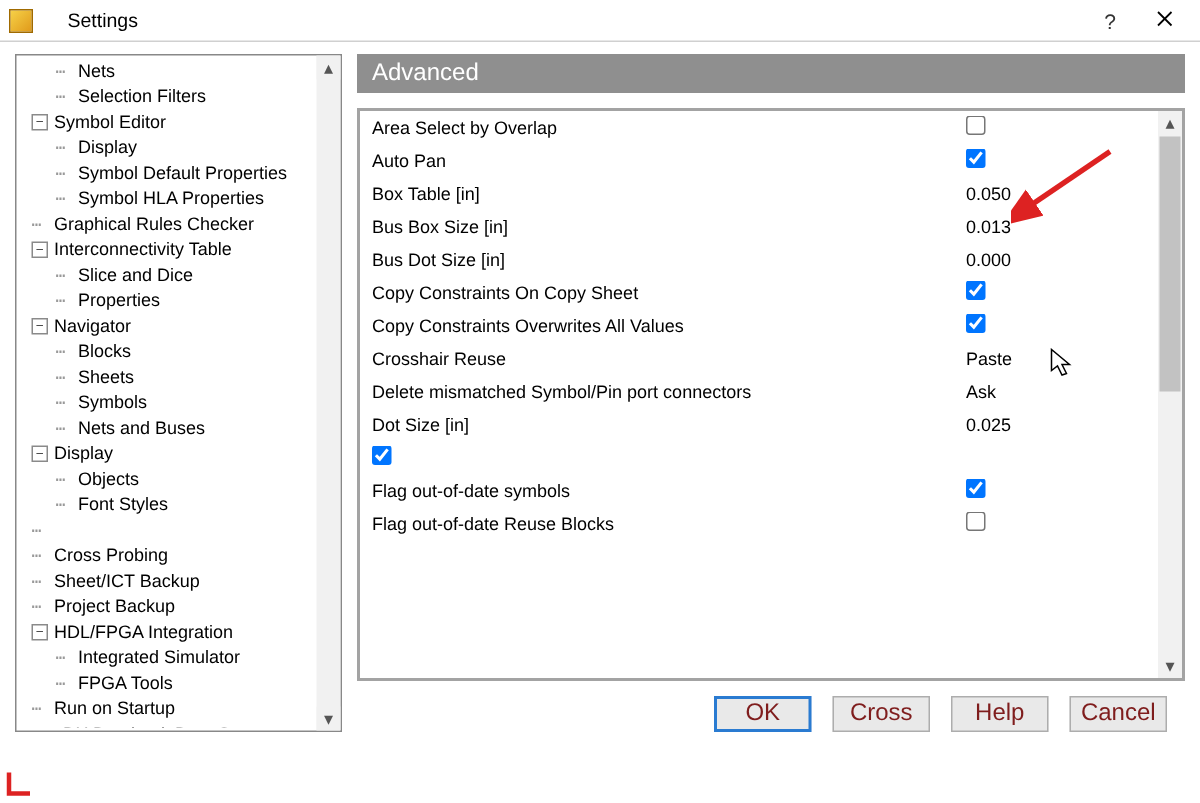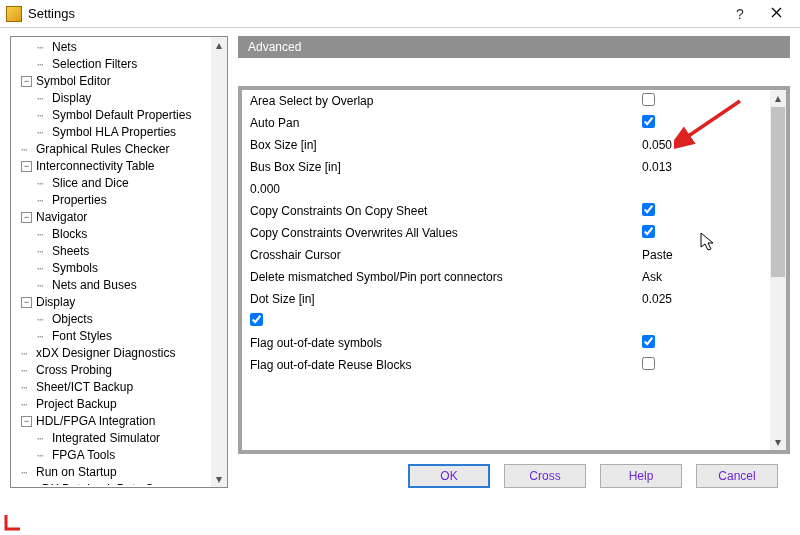--- a/index.html
+++ b/index.html
@@ -1,56 +1,56 @@
 <!DOCTYPE html>
 <html><head>
 <meta charset="utf-8">
 <style>
 * { box-sizing: border-box; margin: 0; padding: 0; font-family: "Segoe UI", Tahoma, sans-serif; font-size: 12px; }
 body { background: #fff; width: 800px; height: 535px; overflow: hidden; position: relative; }
 
 .titlebar { height: 28px; display: flex; align-items: center; padding: 0 6px; border-bottom: 1px solid #d0d0d0; }
 .titlebar .app-icon { width: 16px; height: 16px; background: linear-gradient(135deg,#f6d148,#e09a1a); border:1px solid #a06a00; margin-right: 6px; }
-.titlebar .title { flex: 1; font-size: 13px; }
+.titlebar .title { flex: 1; font-size: 13px; margin-left: 17px; }
 .titlebar .win-btn { width: 36px; height: 24px; display:flex; align-items:center; justify-content:center; color:#333; }
 .titlebar .help-glyph { font-size:14px; }
 .titlebar .close-glyph svg { width:11px; height:11px; }
 
 .content { display:flex; height: 460px; padding: 8px 10px 0 10px; gap: 10px; }
 
 .tree-panel { width: 218px; border:1px solid #888; position:relative; overflow:hidden; }
 .tree-scroll { position:absolute; right:0; top:0; bottom:0; width:16px; background:#f1f1f1; display:flex; flex-direction:column; }
 .tree-scroll .arrow { height:16px; display:flex; align-items:center; justify-content:center; color:#555; background:#f1f1f1; }
 .tree-scroll .track { flex:1; }
 .tree-inner { position:absolute; left:2px; top:2px; right:16px; bottom:2px; overflow:hidden; }
 .tree-node { white-space:nowrap; line-height:17px; height:17px; display:flex; align-items:center; color:#000; }
 .tree-node .dotline { color:#999; letter-spacing:-1px; font-family:monospace; font-size:11px; }
 .tree-node .expander { display:inline-flex; width:11px; height:11px; border:1px solid #8a8a8a; align-items:center; justify-content:center; font-size:9px; line-height:9px; color:#444; margin:0 3px 0 0; background:#fff; }
 .tree-node .spacer { display:inline-block; }
 .tree-node .label { padding:0 1px; }
 
 .right-panel { flex:1; display:flex; flex-direction:column; }
-.section-header { background:#8f8f8f; color:#fff; padding:4px 10px; font-size:12px; margin-bottom:28px; }
-.grid-wrap { flex:1; border:4px solid #a3a3a3; position:relative; overflow:hidden; }
+.section-header { background:#8f8f8f; color:#fff; padding:4px 10px; font-size:16px; margin-bottom:10px; }
+.grid-wrap { flex:1; border:2px solid #a3a3a3; position:relative; overflow:hidden; }
 .grid-scroll { position:absolute; right:0; top:0; bottom:0; width:16px; background:#f1f1f1; display:flex; flex-direction:column; }
 .grid-scroll .arrow { height:16px; display:flex; align-items:center; justify-content:center; color:#555; }
 .grid-scroll .thumb { background:#c2c2c2; width:14px; margin:1px auto; height:170px; }
 .grid-scroll .track { flex:1; }
 .grid-body { position:absolute; left:0; right:16px; top:0; bottom:0; }
 .grid-row { display:flex; align-items:center; height:22px; padding:0 8px; }
 .grid-row .name { flex:1; position:relative; }
 .grid-row .value { width:120px; }
 .grid-row .chk { width:120px; }
 .grid-row .chk input { width:13px; height:13px; }
 .grid-row.outlined .chk { position:relative; }
 .grid-row.outlined .chk::after { content:""; position:absolute; left:-6px; right:-6px; top:-2px; bottom:-2px; border:1px solid #000; }
 .underline-red { position:absolute; left:0; bottom:1px; height:2px; background:#d22; }
 
 .buttons { display:flex; justify-content:flex-end; gap:14px; padding:10px 12px 0 0; }
-.buttons button { width:82px; height:24px; background:#e9e9e9; border:1px solid #adadad; color:#6d28d9; font-size:12px; }
+.buttons button { width:65px; height:24px; background:#e9e9e9; border:1px solid #adadad; color:#7f1d1d; font-size:16px; }
 .buttons button.primary { border:2px solid #2a7bd1; background:#e9e9e9; }
 
 
 .anno-arrow { position:absolute; pointer-events:none; }
 .cursor { position:absolute; pointer-events:none; }
 .corner-mark { position:absolute; left:4px; bottom:4px; width:18px; height:18px; }
 </style>
 </head>
 <body>
 
@@ -160,21 +160,20 @@
           <span class="label">Objects</span>
         </div>
         <div class="tree-node">
           <span class="spacer" style="width: 24px;"></span>
           <span class="dotline" style="width: 14px; display: inline-block;">⋯</span>
           <span class="label">Font Styles</span>
         </div>
         <div class="tree-node">
           <span class="spacer" style="width: 8px;"></span>
           <span class="dotline" style="width: 14px; display: inline-block;">⋯</span>
-          <span class="label">xDX Designer Diagnostics</span>
         </div>
         <div class="tree-node">
           <span class="spacer" style="width: 8px;"></span>
           <span class="dotline" style="width: 14px; display: inline-block;">⋯</span>
           <span class="label">Cross Probing</span>
         </div>
         <div class="tree-node">
           <span class="spacer" style="width: 8px;"></span>
           <span class="dotline" style="width: 14px; display: inline-block;">⋯</span>
           <span class="label">Sheet/ICT Backup</span>
@@ -223,40 +222,41 @@
       <div class="grid-body" id="grid">
           <div class="grid-row">
             <div class="name">Area Select by Overlap</div>
             <div class="chk"><input type="checkbox" style=""></div>
           </div>
           <div class="grid-row">
             <div class="name">Auto Pan</div>
             <div class="chk"><input type="checkbox" checked="" style=""></div>
           </div>
           <div class="grid-row">
-            <div class="name">Box Size [in]</div>
+            <div class="name">Box Table [in]</div>
             <div class="value">0.050</div>
           </div>
           <div class="grid-row">
             <div class="name">Bus Box Size [in]</div>
             <div class="value">0.013</div>
           </div>
           <div class="grid-row">
+            <div class="name">Bus Dot Size [in]</div>
             <div class="value">0.000</div>
           </div>
           <div class="grid-row">
             <div class="name">Copy Constraints On Copy Sheet</div>
             <div class="chk"><input type="checkbox" checked="" style=""></div>
           </div>
           <div class="grid-row">
             <div class="name">Copy Constraints Overwrites All Values</div>
             <div class="chk"><input type="checkbox" checked="" style=""></div>
           </div>
           <div class="grid-row">
-            <div class="name">Crosshair Cursor</div>
+            <div class="name">Crosshair Reuse</div>
             <div class="value">Paste</div>
           </div>
           <div class="grid-row">
             <div class="name">Delete mismatched Symbol/Pin port connectors</div>
             <div class="value">Ask</div>
           </div>
           <div class="grid-row">
             <div class="name">Dot Size [in]</div>
             <div class="value">0.025</div>
           </div>

